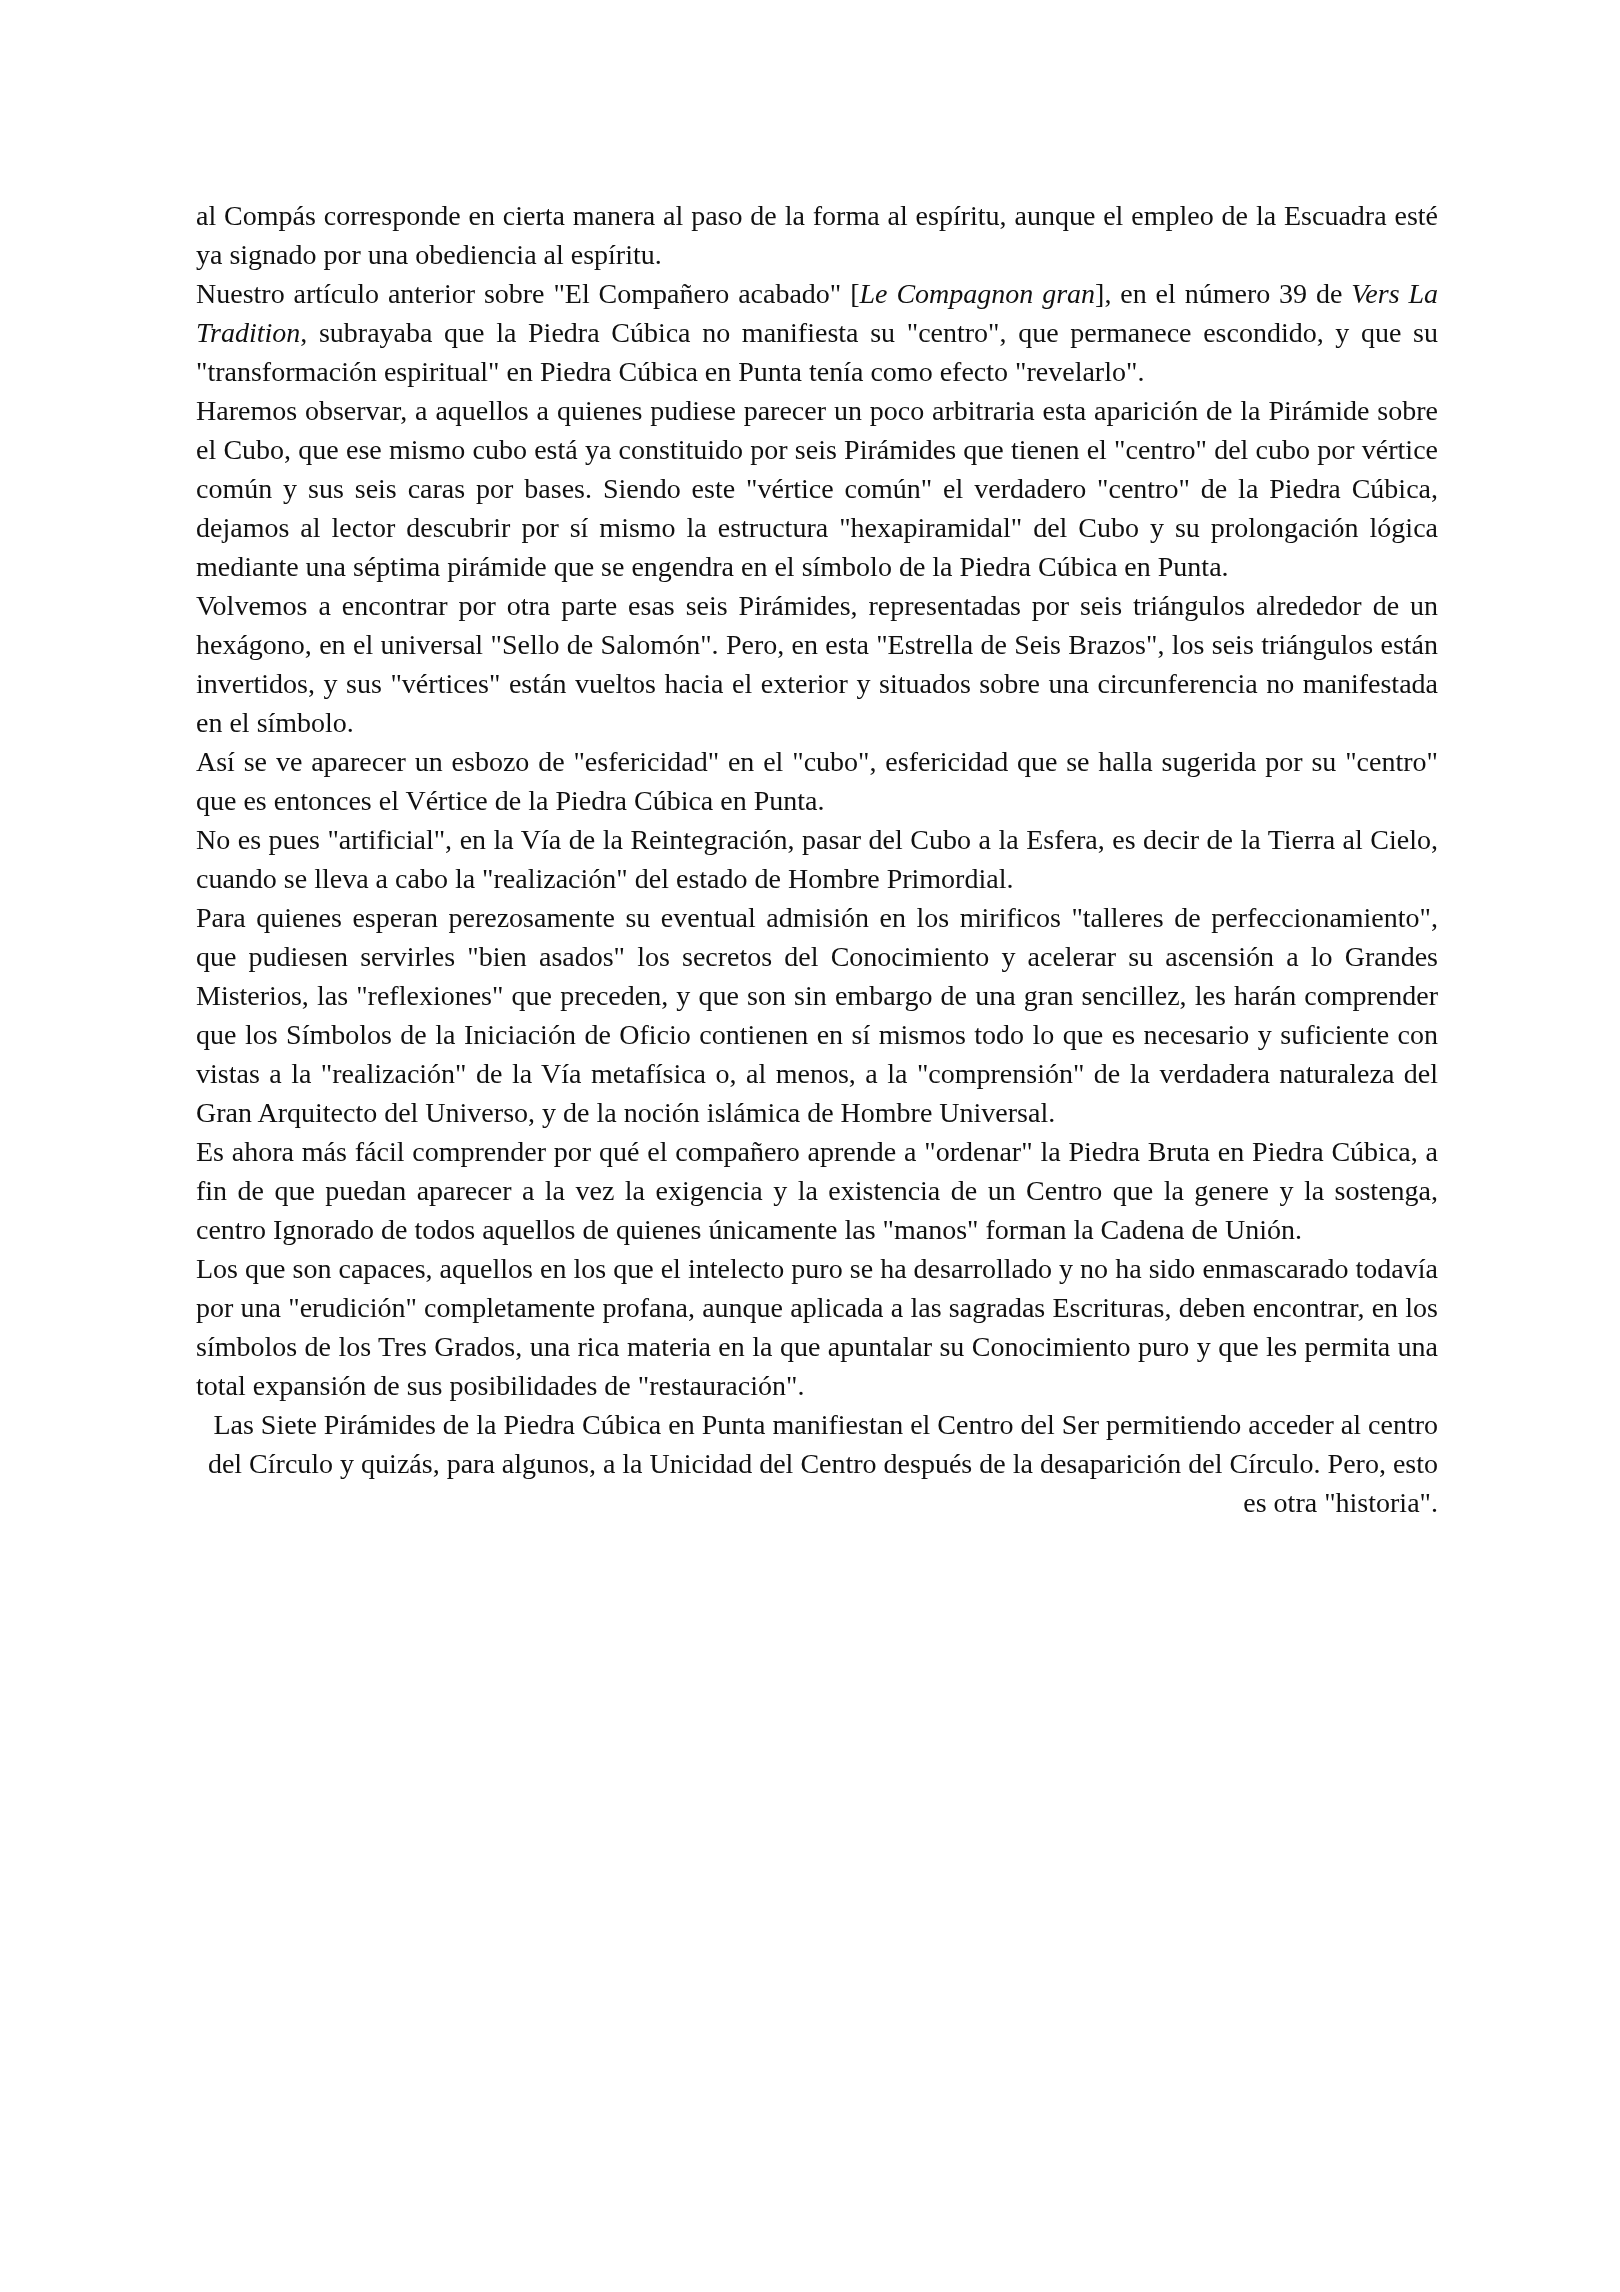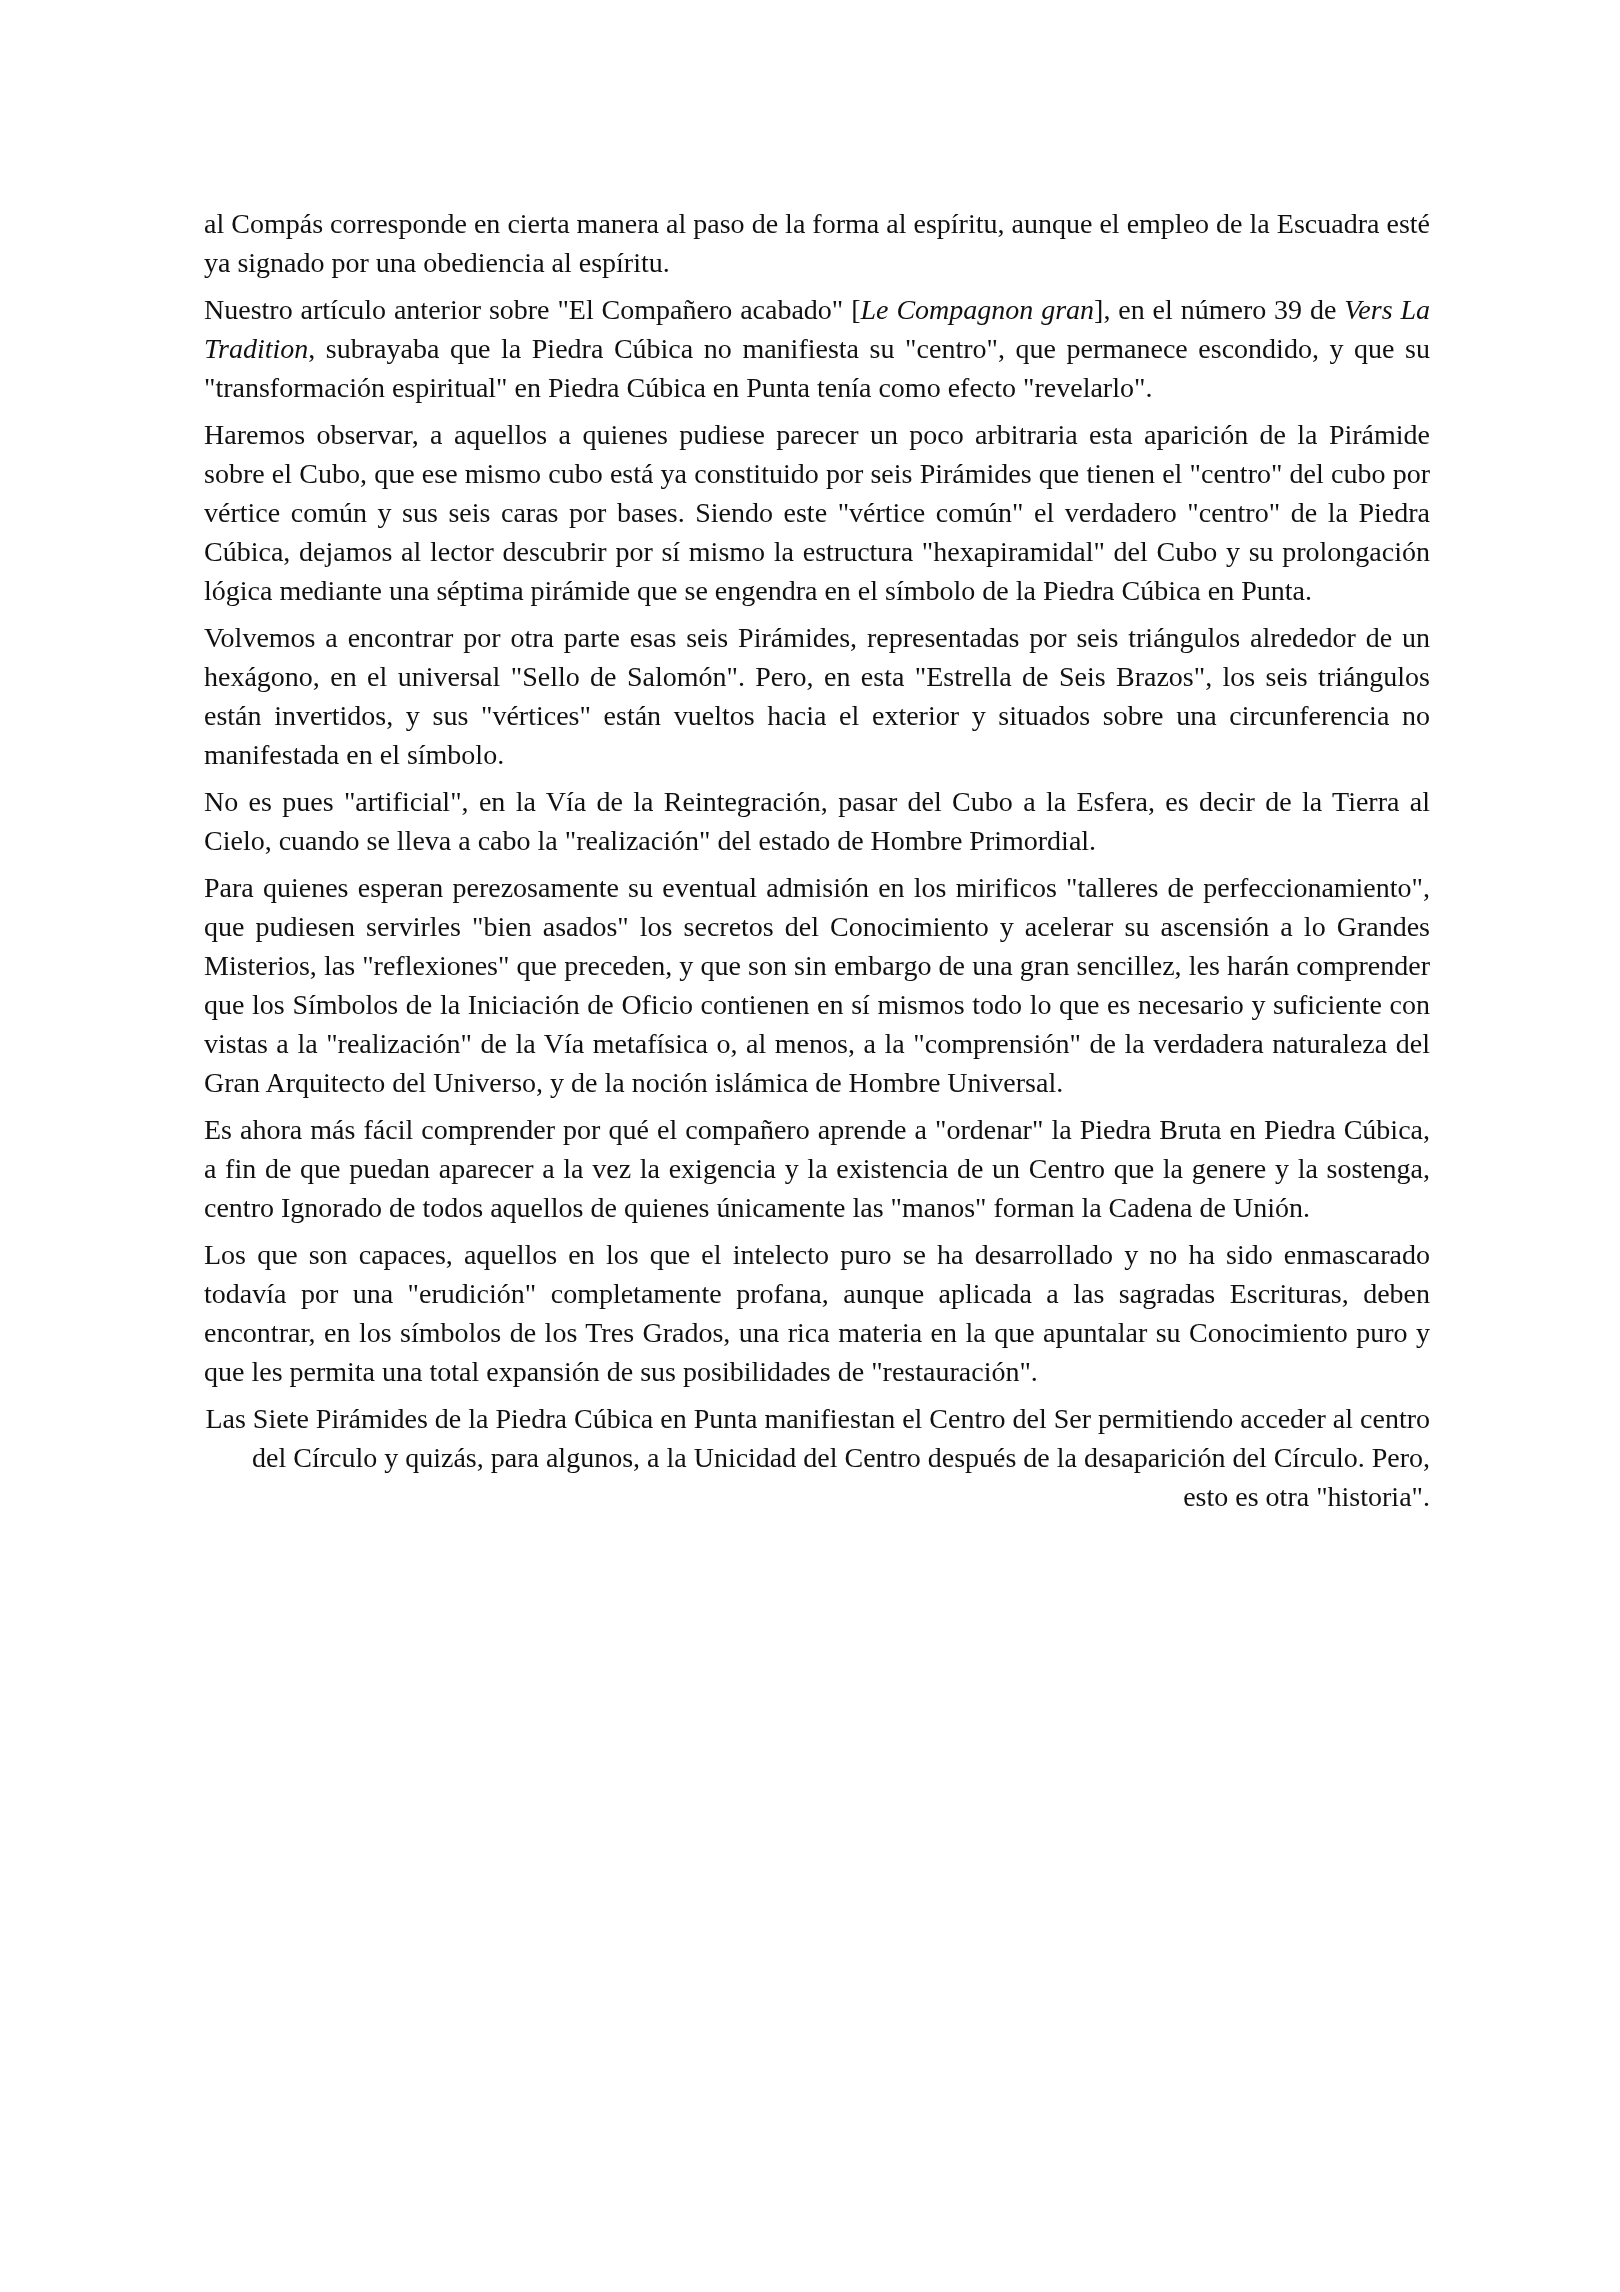--- a/index.html
+++ b/index.html
@@ -8,41 +8,44 @@
       position: absolute;
       left: 196px;
       top: 196px;
       width: 1242px;
       font-family: "Liberation Serif", "DejaVu Serif", serif;
       font-size: 28px;
       line-height: 39px;
       color: #111111;
       text-align: justify;
     }
-    .page p { margin: 8px; padding: 0; }
+    .page p { margin: 0; padding: 0; }
     .page p:last-child { text-align: right; }
     em { font-style: italic; }
   </style>
 </head>
 <body>
 
 <div class="page">
   <p>
     <span>al Compás corresponde en cierta manera al paso de la forma al espíritu, aunque el empleo de la Escuadra esté ya signado por una obediencia al espíritu.</span>
   </p>
   <p>
     <span>Nuestro artículo anterior sobre "El Compañero acabado" [</span><em>Le Compagnon gran</em><span>], en el número 39 de </span><em>Vers La Tradition</em><span>, subrayaba que la Piedra Cúbica no manifiesta su "centro", que permanece escondido, y que su "transformación espiritual" en Piedra Cúbica en Punta tenía como efecto "revelarlo".</span>
   </p>
   <p>
     <span>Haremos observar, a aquellos a quienes pudiese parecer un poco arbitraria esta aparición de la Pirámide sobre el Cubo, que ese mismo cubo está  ya constituido por seis Pirámides que tienen el "centro" del cubo por vértice común y sus seis caras por bases. Siendo este "vértice común" el verdadero "centro" de la Piedra Cúbica, dejamos al lector descubrir por sí mismo la estructura "hexapiramidal" del Cubo y su prolongación lógica mediante una séptima pirámide que se engendra en el símbolo de la Piedra Cúbica en Punta.</span>
   </p>
   <p>
     <span>Volvemos a encontrar por otra parte esas seis Pirámides, representadas por seis triángulos alrededor de un hexágono, en el universal "Sello de Salomón". Pero, en esta "Estrella de Seis Brazos", los seis triángulos están invertidos, y sus "vértices" están vueltos hacia el exterior y situados sobre una circunferencia no manifestada en el símbolo.</span>
   </p>
   <p>
+    <span>Así se ve aparecer un esbozo de "esfericidad" en el "cubo", esfericidad que se halla sugerida por su "centro" que es entonces el Vértice de la Piedra Cúbica en Punta.</span>
+  </p>
+  <p>
     <span>No es pues "artificial", en la Vía de la Reintegración, pasar del Cubo a la Esfera, es decir de la Tierra al Cielo, cuando se lleva a cabo la "realización" del estado de Hombre Primordial.</span>
   </p>
   <p>
     <span>Para quienes esperan perezosamente su eventual admisión en los mirificos "talleres de perfeccionamiento", que pudiesen servirles "bien asados" los secretos del Conocimiento y acelerar su ascensión a lo Grandes Misterios, las "reflexiones" que preceden, y que son sin embargo de una gran sencillez, les harán comprender que los Símbolos de la Iniciación de Oficio contienen en sí mismos todo lo que es necesario y suficiente con vistas a la "realización" de la Vía metafísica o, al menos, a la "comprensión" de la verdadera naturaleza del Gran Arquitecto del Universo, y de la noción islámica de Hombre Universal.</span>
   </p>
   <p>
     <span>Es ahora más fácil comprender por qué el compañero aprende a "ordenar" la Piedra Bruta en Piedra Cúbica, a fin de que puedan aparecer a la vez la exigencia y la existencia de un Centro que la genere y la sostenga, centro Ignorado de todos aquellos de quienes únicamente las "manos" forman la Cadena de Unión.</span>
   </p>
   <p>
     <span>Los que son capaces, aquellos en los que el intelecto puro se ha desarrollado y no ha sido enmascarado todavía por una "erudición" completamente profana, aunque aplicada a las sagradas Escrituras, deben encontrar, en los símbolos de los Tres Grados, una rica materia en la que apuntalar su Conocimiento puro y que les permita una total expansión de sus posibilidades de "restauración".</span>

